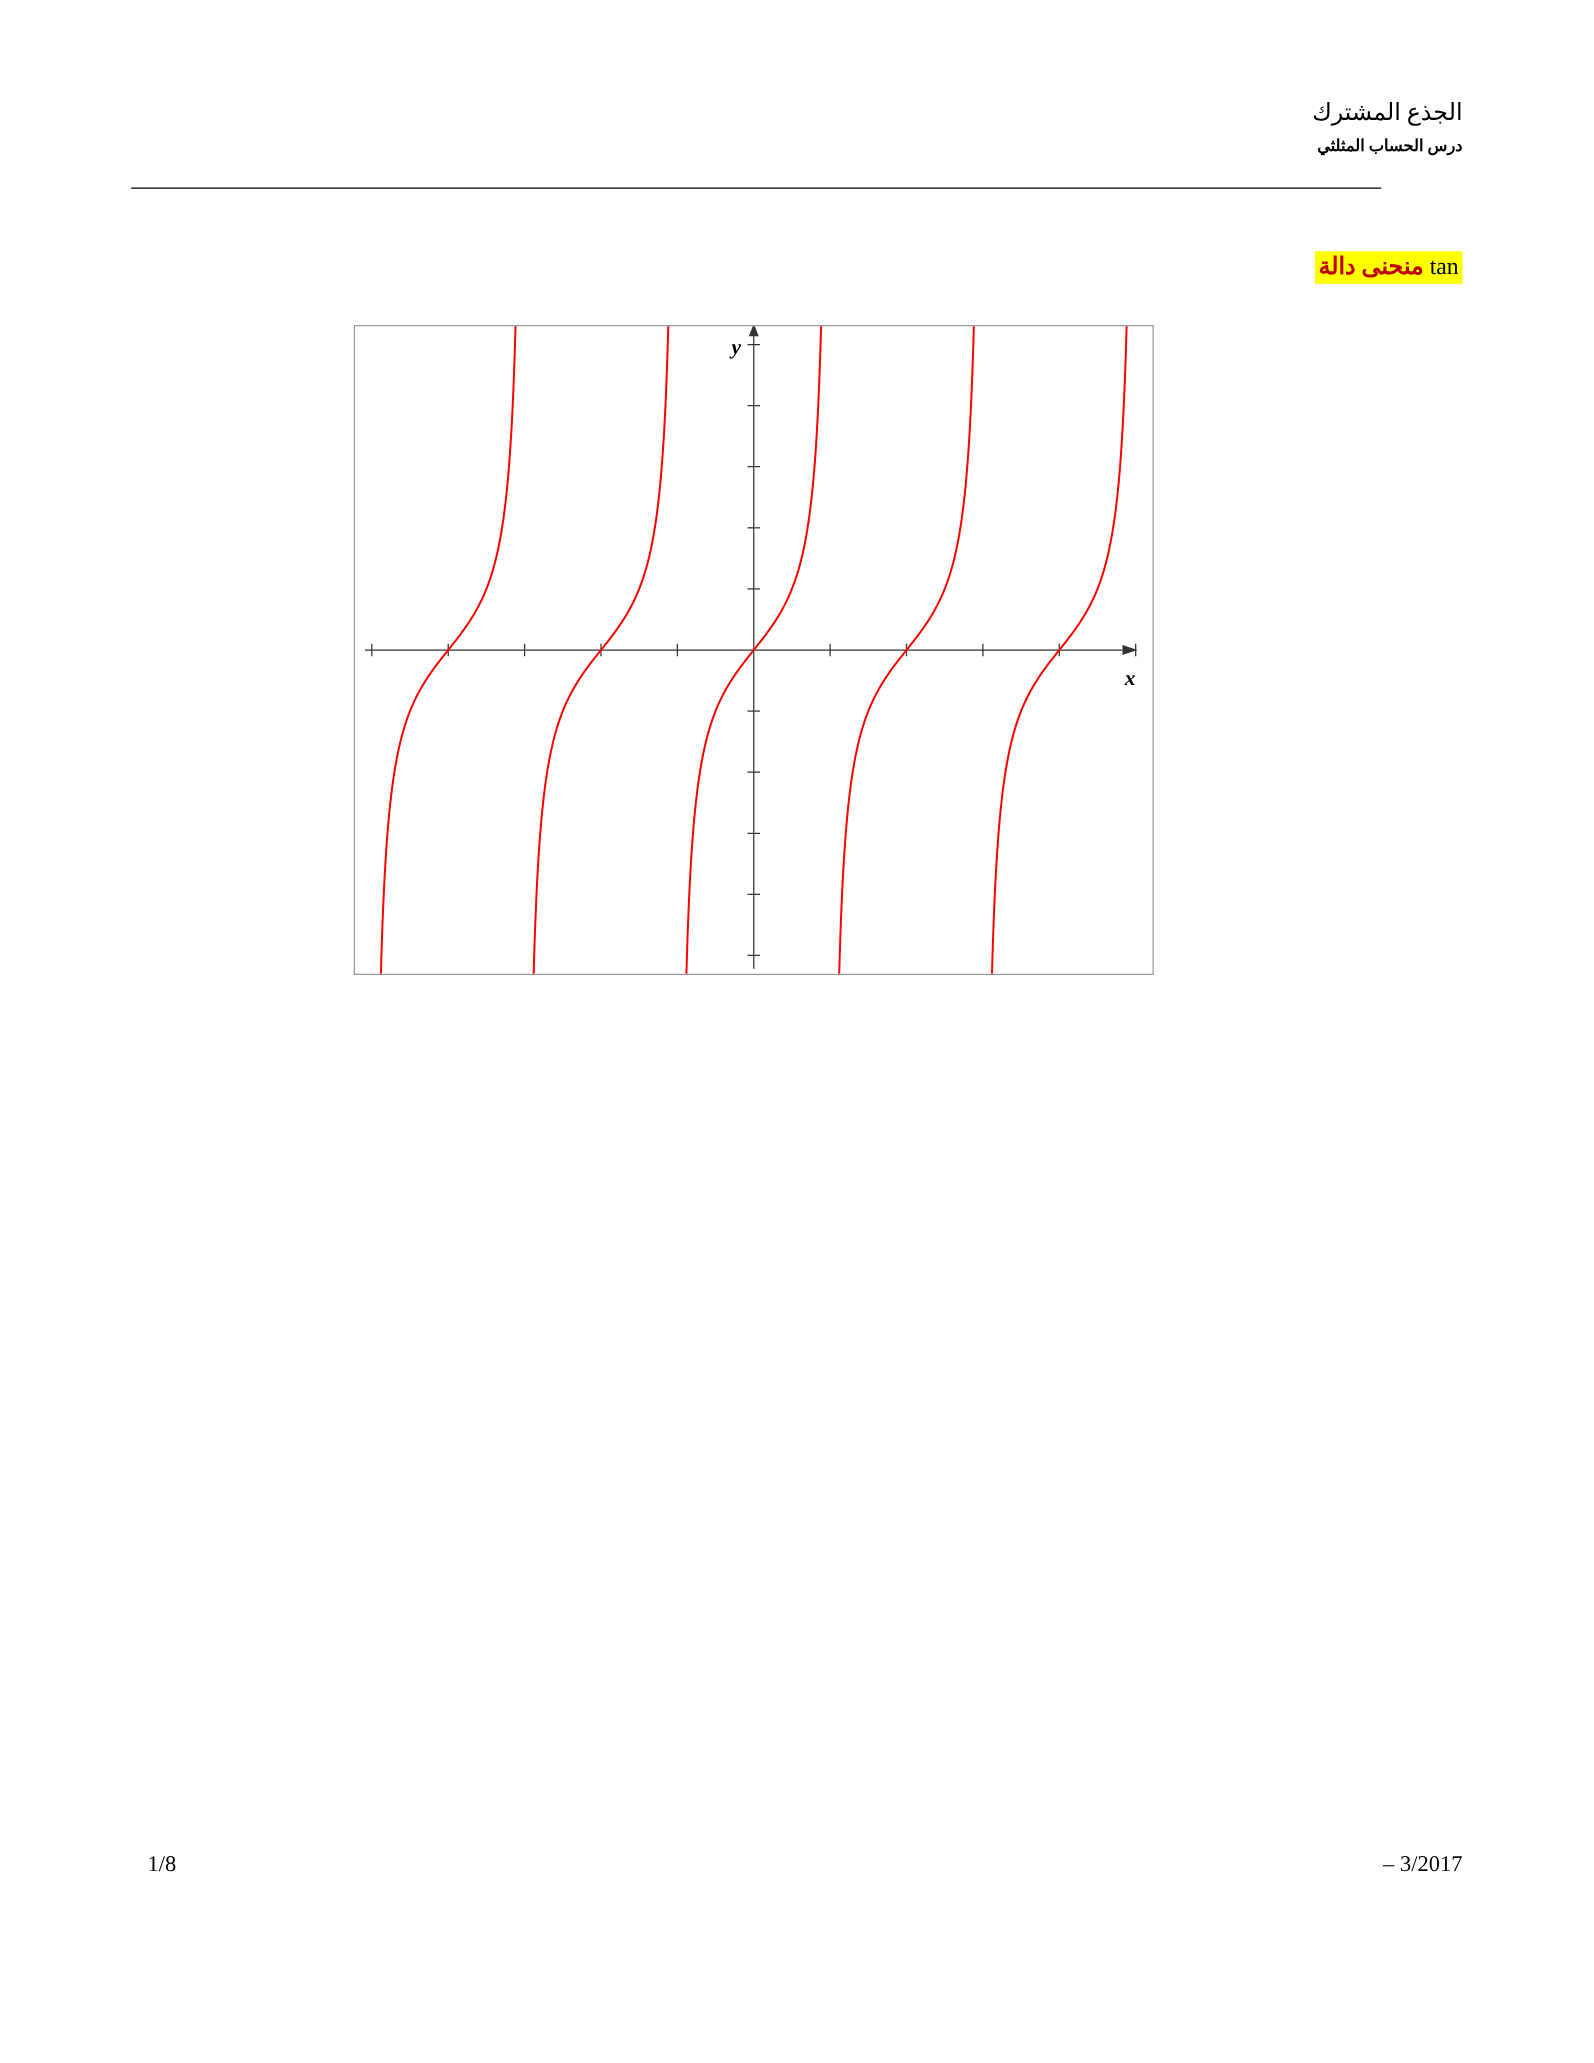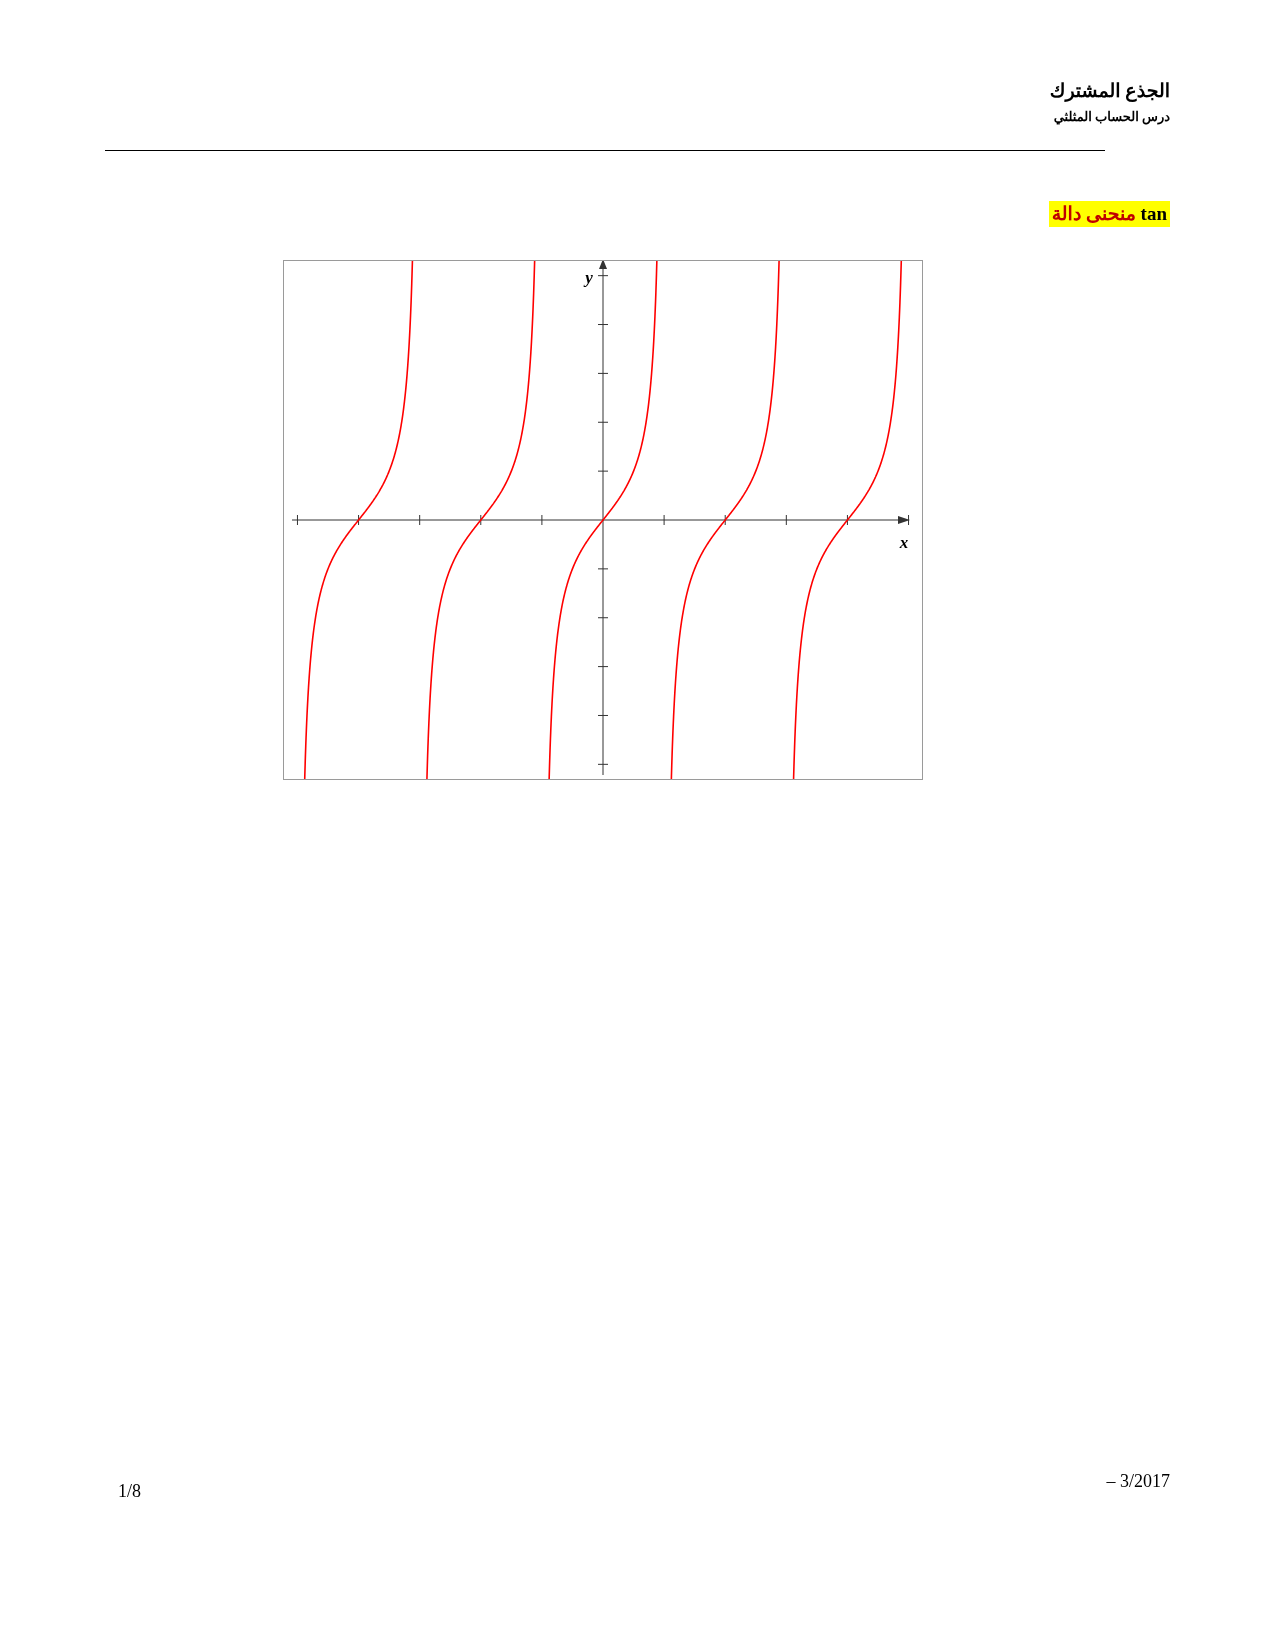--- a/index.html
+++ b/index.html
@@ -21,21 +21,21 @@
     position: absolute;
     top: 78px;
     right: 105px;
     width: 1000px;
     text-align: right;
     direction: rtl;
   }
   .header-line1 {
     font-size: 19px;
     line-height: 26px;
-    font-weight: bold;
+    font-weight: normal;
   }
   .header-line2 {
     font-size: 13px;
     line-height: 26px;
     font-weight: bold;
   }
   .header-rule {
     position: absolute;
     top: 150px;
     left: 105px;
@@ -51,21 +51,21 @@
     right: 105px;
     direction: rtl;
     font-size: 19px;
     font-weight: bold;
     color: #c00000;
     background: #ffff00;
     padding: 1px 3px;
     line-height: 24px;
   }
   .section-title .latin {
-    font-weight: bold;
+    font-weight: normal;
     color: #000000;
     font-family: "Liberation Serif", serif;
     margin-top: 44px;
   }
 
   
   .figure {
     position: absolute;
     top: 260px;
     left: 283px;
@@ -82,21 +82,21 @@
   
   .footer-left {
     position: absolute;
     bottom: 148px;
     left: 118px;
     font-size: 18px;
     direction: ltr;
   }
   .footer-right {
     position: absolute;
-    bottom: 158px;
+    bottom: 148px;
     right: 105px;
     font-size: 18px;
     direction: ltr;
   }
 </style>
 </head>
 <body>
 
 <div class="header">
   <div class="header-line1">الجذع المشترك</div>

